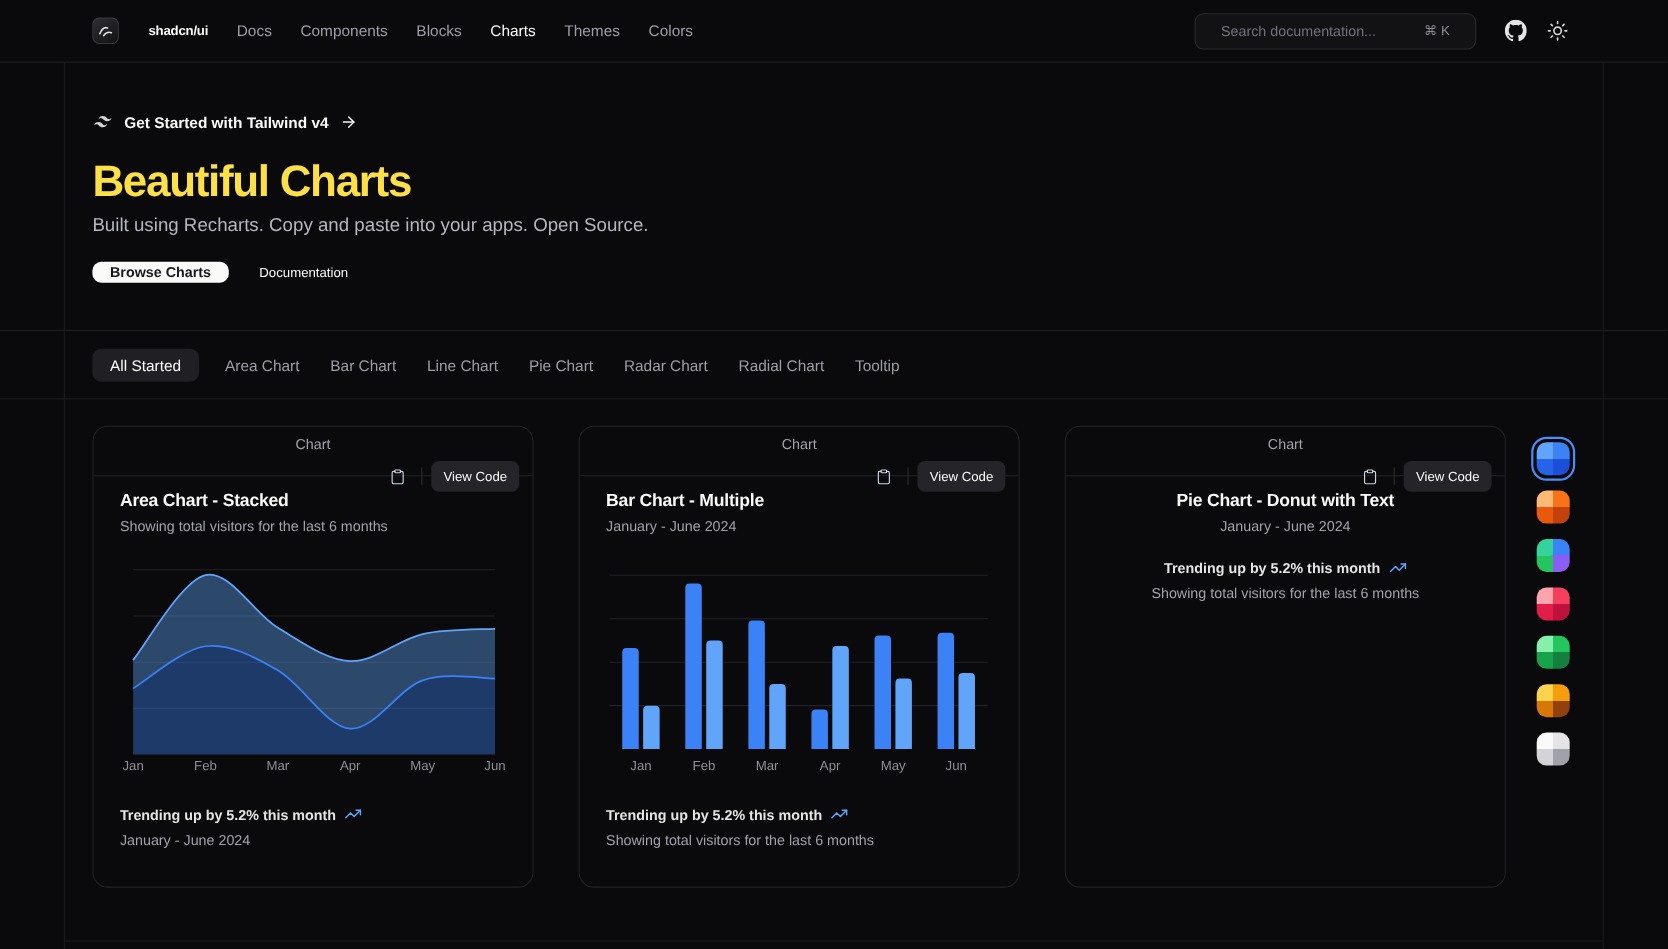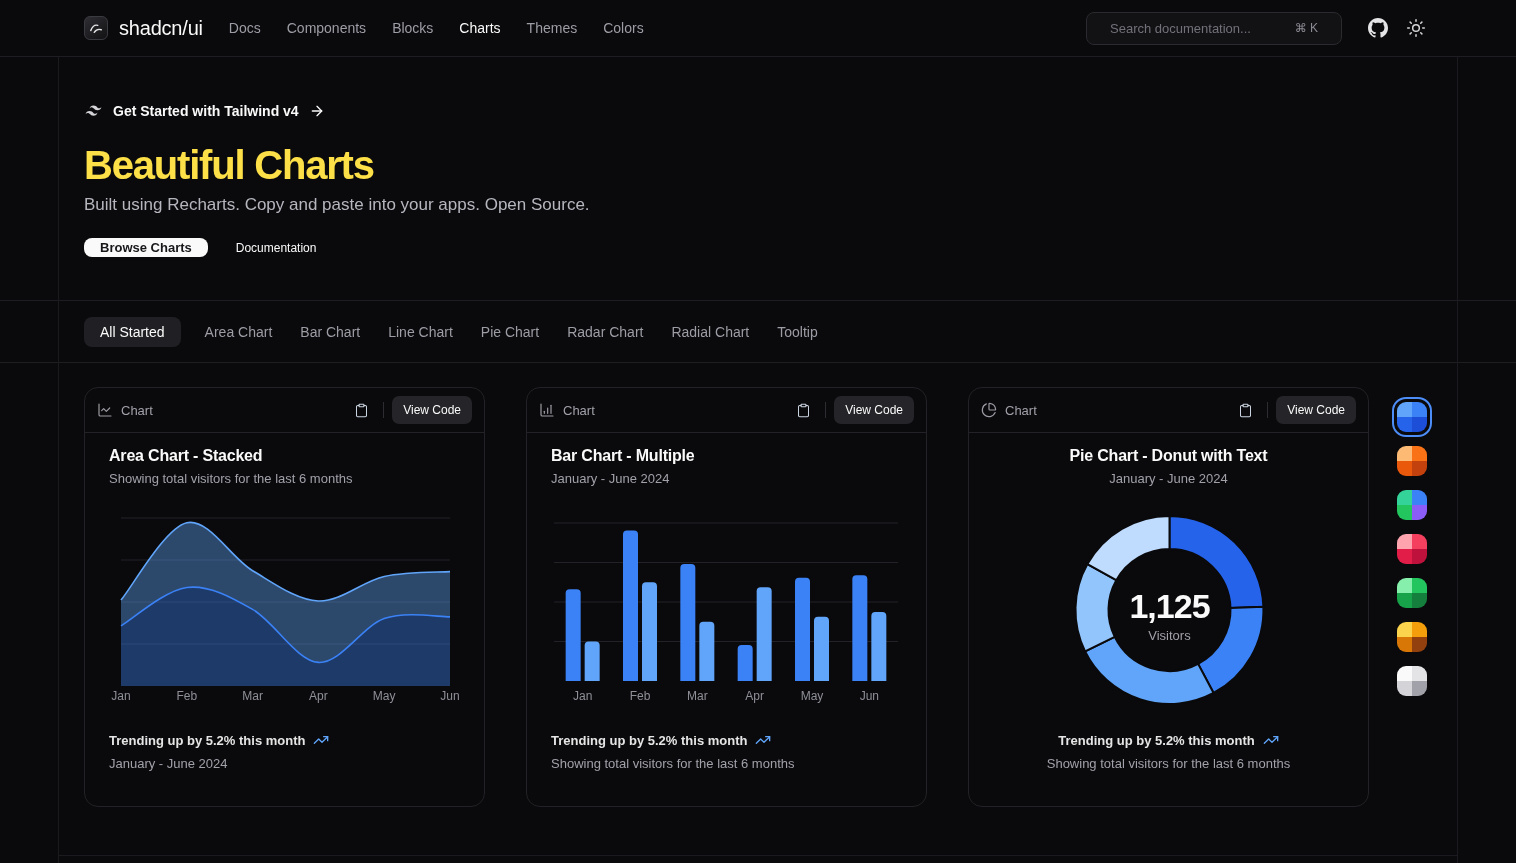--- a/index.html
+++ b/index.html
@@ -9,21 +9,21 @@
     font-family:"Liberation Sans", sans-serif; color:#fafafa;
   }
   svg { display:block; }
 
   
   .header { height:57px; display:flex; align-items:center; gap:26px;
     padding:0 90px 0 84px; border-bottom:1px solid #1e1e22; }
   .brand { display:flex; align-items:center; gap:11px; }
   .logo { width:24px; height:24px; border-radius:6px; border:1px solid #3a3a41;
     background:linear-gradient(145deg,#2e2e33,#121214); display:flex; align-items:center; justify-content:center; }
-  .brand-name { font-size:20px; font-weight:400; letter-spacing:-.2px; color:#fafafa; }
+  .brand-name { font-size:12px; font-weight:700; letter-spacing:-.2px; color:#fafafa;margin-left:16px; }
   .nav { display:flex; align-items:center; gap:26px; }
   .nav-link { font-size:14px; color:#9d9da6; cursor:pointer; }
   .nav-link.active { color:#fafafa; }
   .search-box { margin-left:auto; width:256px; height:33px; display:flex; align-items:center;
     gap:8px; padding:0 23px; background:#121215; border:1px solid #2a2a2f; border-radius:8px; }
   .search-box input { flex:1; min-width:0; background:transparent; border:none; outline:none;
     color:#d4d4d8; font-size:13px; font-family:"Liberation Sans",sans-serif; }
   .search-box input::placeholder { color:#71717a; }
   .kbd { font-size:12px; color:#8b8b93; white-space:nowrap; }
   .header-icons { display:flex; align-items:center; gap:18px; }
@@ -46,21 +46,21 @@
     color:#fafafa; font-size:12px; font-weight:400; cursor:pointer; font-family:"Liberation Sans",sans-serif; }
 
   
   .tabsbar { height:62px; display:flex; align-items:center; gap:28px; padding-left:84px; border-bottom:1px solid #1e1e22; }
   .tab { font-size:14px; color:#9d9da6; cursor:pointer; }
   .tab.active { background:#202024; color:#fafafa; padding:7px 16px; border-radius:8px; margin-right:-4px; }
 
   
   .charts { padding:24px 0 0 84px; display:flex; gap:41px; }
   .card { width:401px; height:420px; border:1px solid #222227; border-radius:14px; background:#0a0a0c; overflow:hidden; }
-  .card-head { height:45px; display:flex; align-items:center; gap:8px; padding:0 12px; border-bottom:1px solid #222227; }
+  .card-head { height:45px; display:flex; align-items:center; gap:8px; padding:0 12px; border-bottom:1px solid #222227;flex-direction:column; }
   .head-label { font-size:13px; color:#a1a1aa; }
   .head-right { margin-left:auto; display:flex; align-items:center; gap:8px;justify-content:flex-end; }
   .copy-btn { width:28px; height:28px; display:flex; align-items:center; justify-content:center;
     background:none; border:none; border-radius:6px; cursor:pointer; }
   .vsep { width:1px; height:16px; background:#2c2c31; }
   .viewcode-btn { height:28px; padding:0 11px; border:none; border-radius:7px; background:#242429;
     color:#fafafa; font-size:12px; font-weight:500; cursor:pointer; font-family:"Liberation Sans",sans-serif; }
   .card-body { padding:14px 24px 0; }
   .card-title { font-size:16px; font-weight:700; letter-spacing:-.2px; color:#fafafa; }
   .card-desc { margin-top:6px; font-size:13px; color:#a1a1aa; }
@@ -289,33 +289,20 @@
             <path d="M16 4h2a2 2 0 0 1 2 2v14a2 2 0 0 1-2 2H6a2 2 0 0 1-2-2V6a2 2 0 0 1 2-2h2"></path>
           </svg>
         </button>
         <span class="vsep"></span>
         <button class="viewcode-btn">View Code</button>
       </div>
     </div>
     <div class="card-body">
       <div class="card-title">Pie Chart - Donut with Text</div>
       <div class="card-desc">January - June 2024</div>
-      <div class="chart-wrap">
-        <svg id="donut-chart" width="353" height="200" viewBox="0 0 353 200">
-          <g id="donut-slices">
-              <path d="M176.5,6.0 A94,94 0 0 1 270.4,96.7 L237.5,97.9 A61,61 0 0 0 176.5,39.0 Z" fill="#2563eb" stroke="#0a0a0c" stroke-width="2"></path>
-              <path d="M270.4,96.7 A94,94 0 0 1 220.6,183.0 L205.1,153.9 A61,61 0 0 0 237.5,97.9 Z" fill="#3b82f6" stroke="#0a0a0c" stroke-width="2"></path>
-              <path d="M220.6,183.0 A94,94 0 0 1 92.1,141.4 L121.7,126.9 A61,61 0 0 0 205.1,153.9 Z" fill="#60a5fa" stroke="#0a0a0c" stroke-width="2"></path>
-              <path d="M92.1,141.4 A94,94 0 0 1 94.4,54.1 L123.3,70.2 A61,61 0 0 0 121.7,126.9 Z" fill="#93c5fd" stroke="#0a0a0c" stroke-width="2"></path>
-              <path d="M94.4,54.1 A94,94 0 0 1 176.5,6.0 L176.5,39.0 A61,61 0 0 0 123.3,70.2 Z" fill="#bfdbfe" stroke="#0a0a0c" stroke-width="2"></path>
-            </g>
-          <text x="176.5" y="108" text-anchor="middle" class="donut-num">1,125</text>
-          <text x="176.5" y="130" text-anchor="middle" class="donut-label">Visitors</text>
-        </svg>
-      </div>
       <div class="card-foot">
         <div class="foot-main">
           <span>Trending up by 5.2% this month</span>
           <svg width="16" height="16" viewBox="0 0 24 24" fill="none" stroke="#60a5fa" stroke-width="2" stroke-linecap="round" stroke-linejoin="round">
             <path d="M16 7h6v6"></path>
               <path d="m22 7-8.5 8.5-5-5L2 17"></path>
           </svg>
         </div>
         <div class="foot-sub">Showing total visitors for the last 6 months</div>
       </div>

